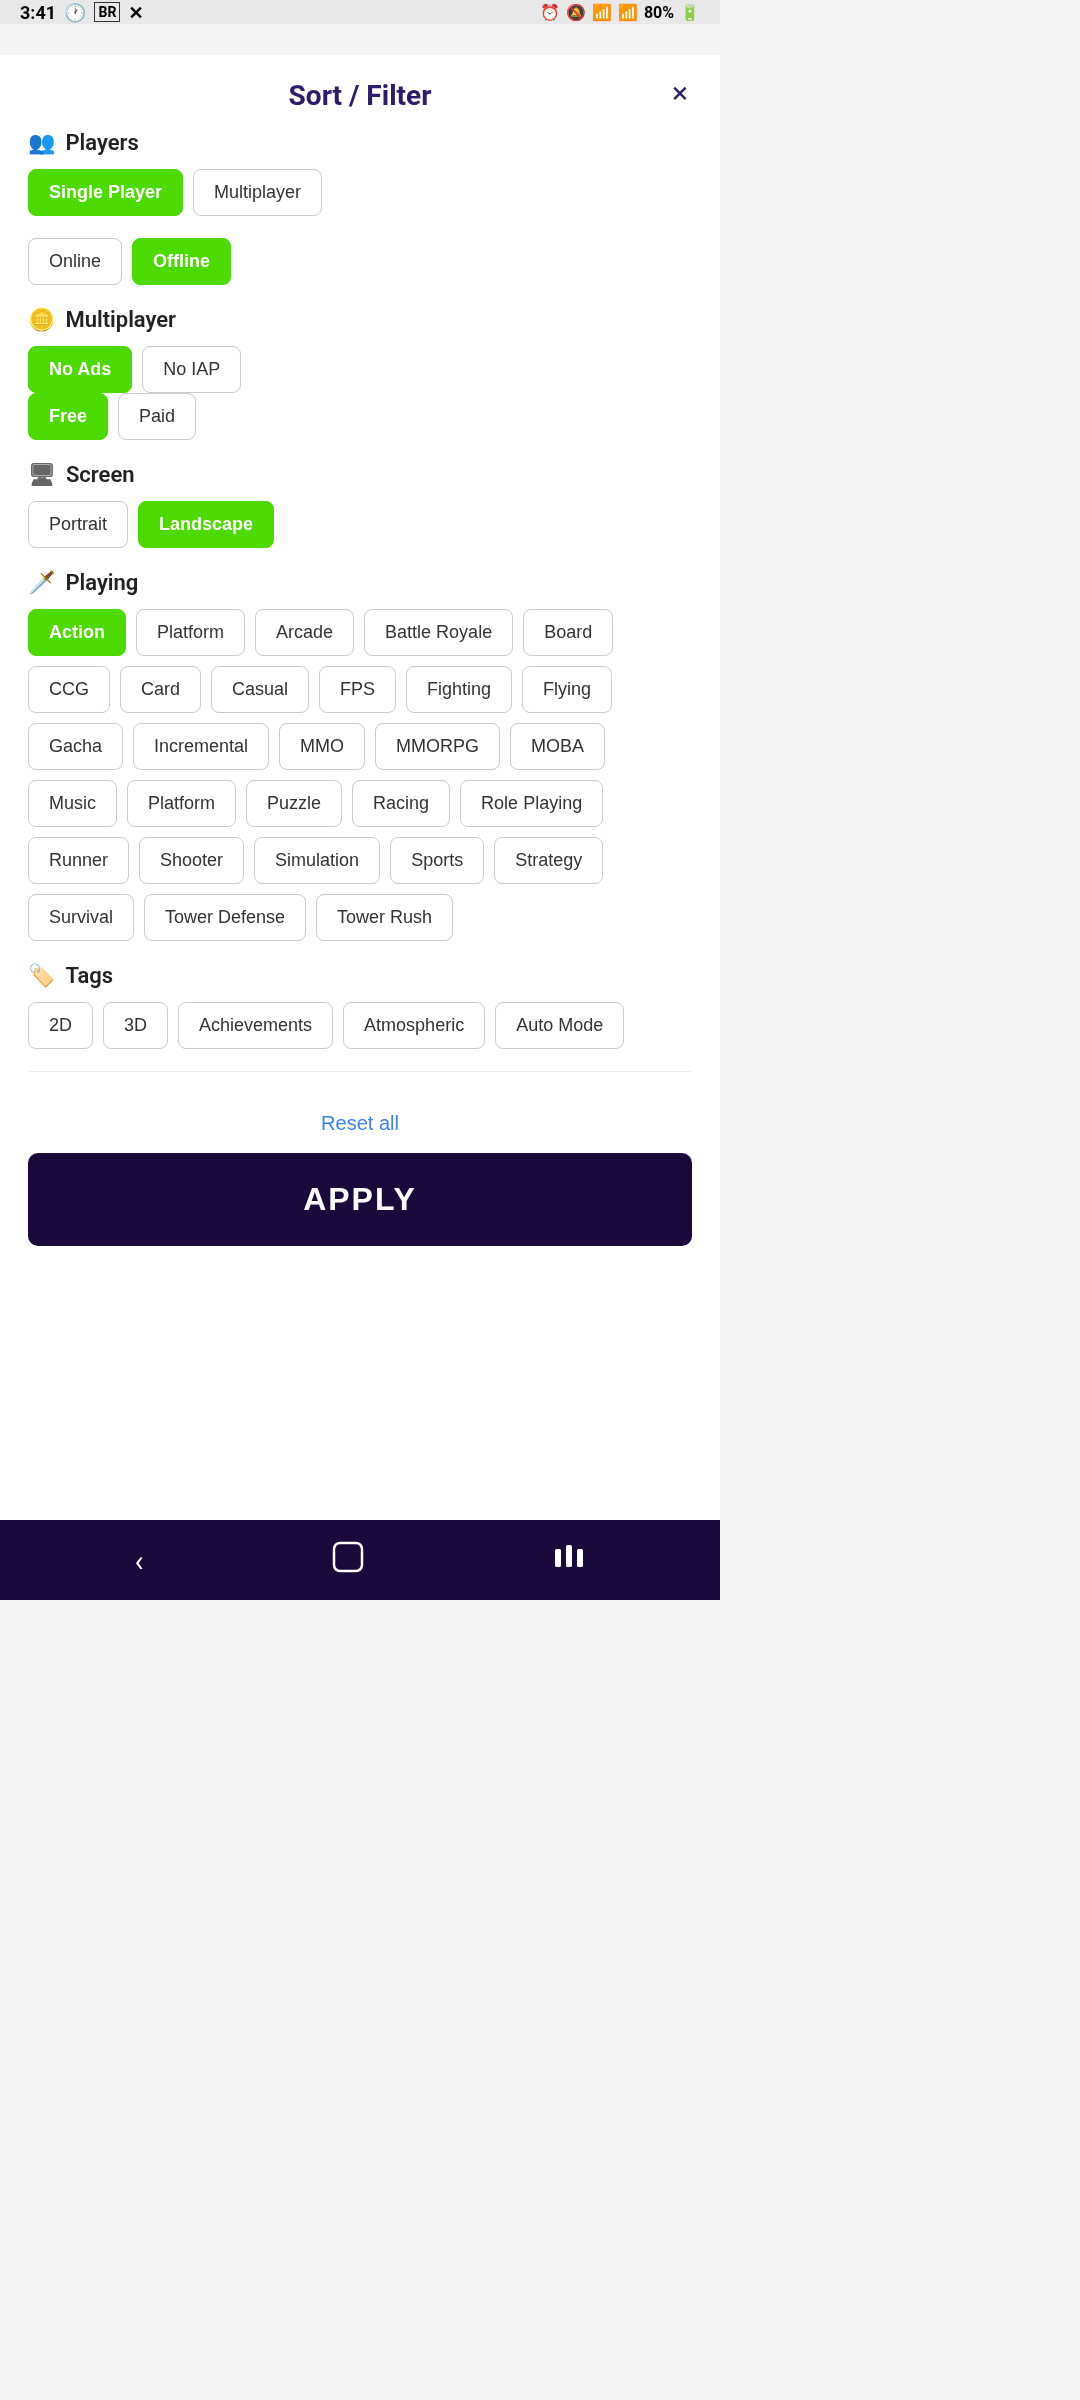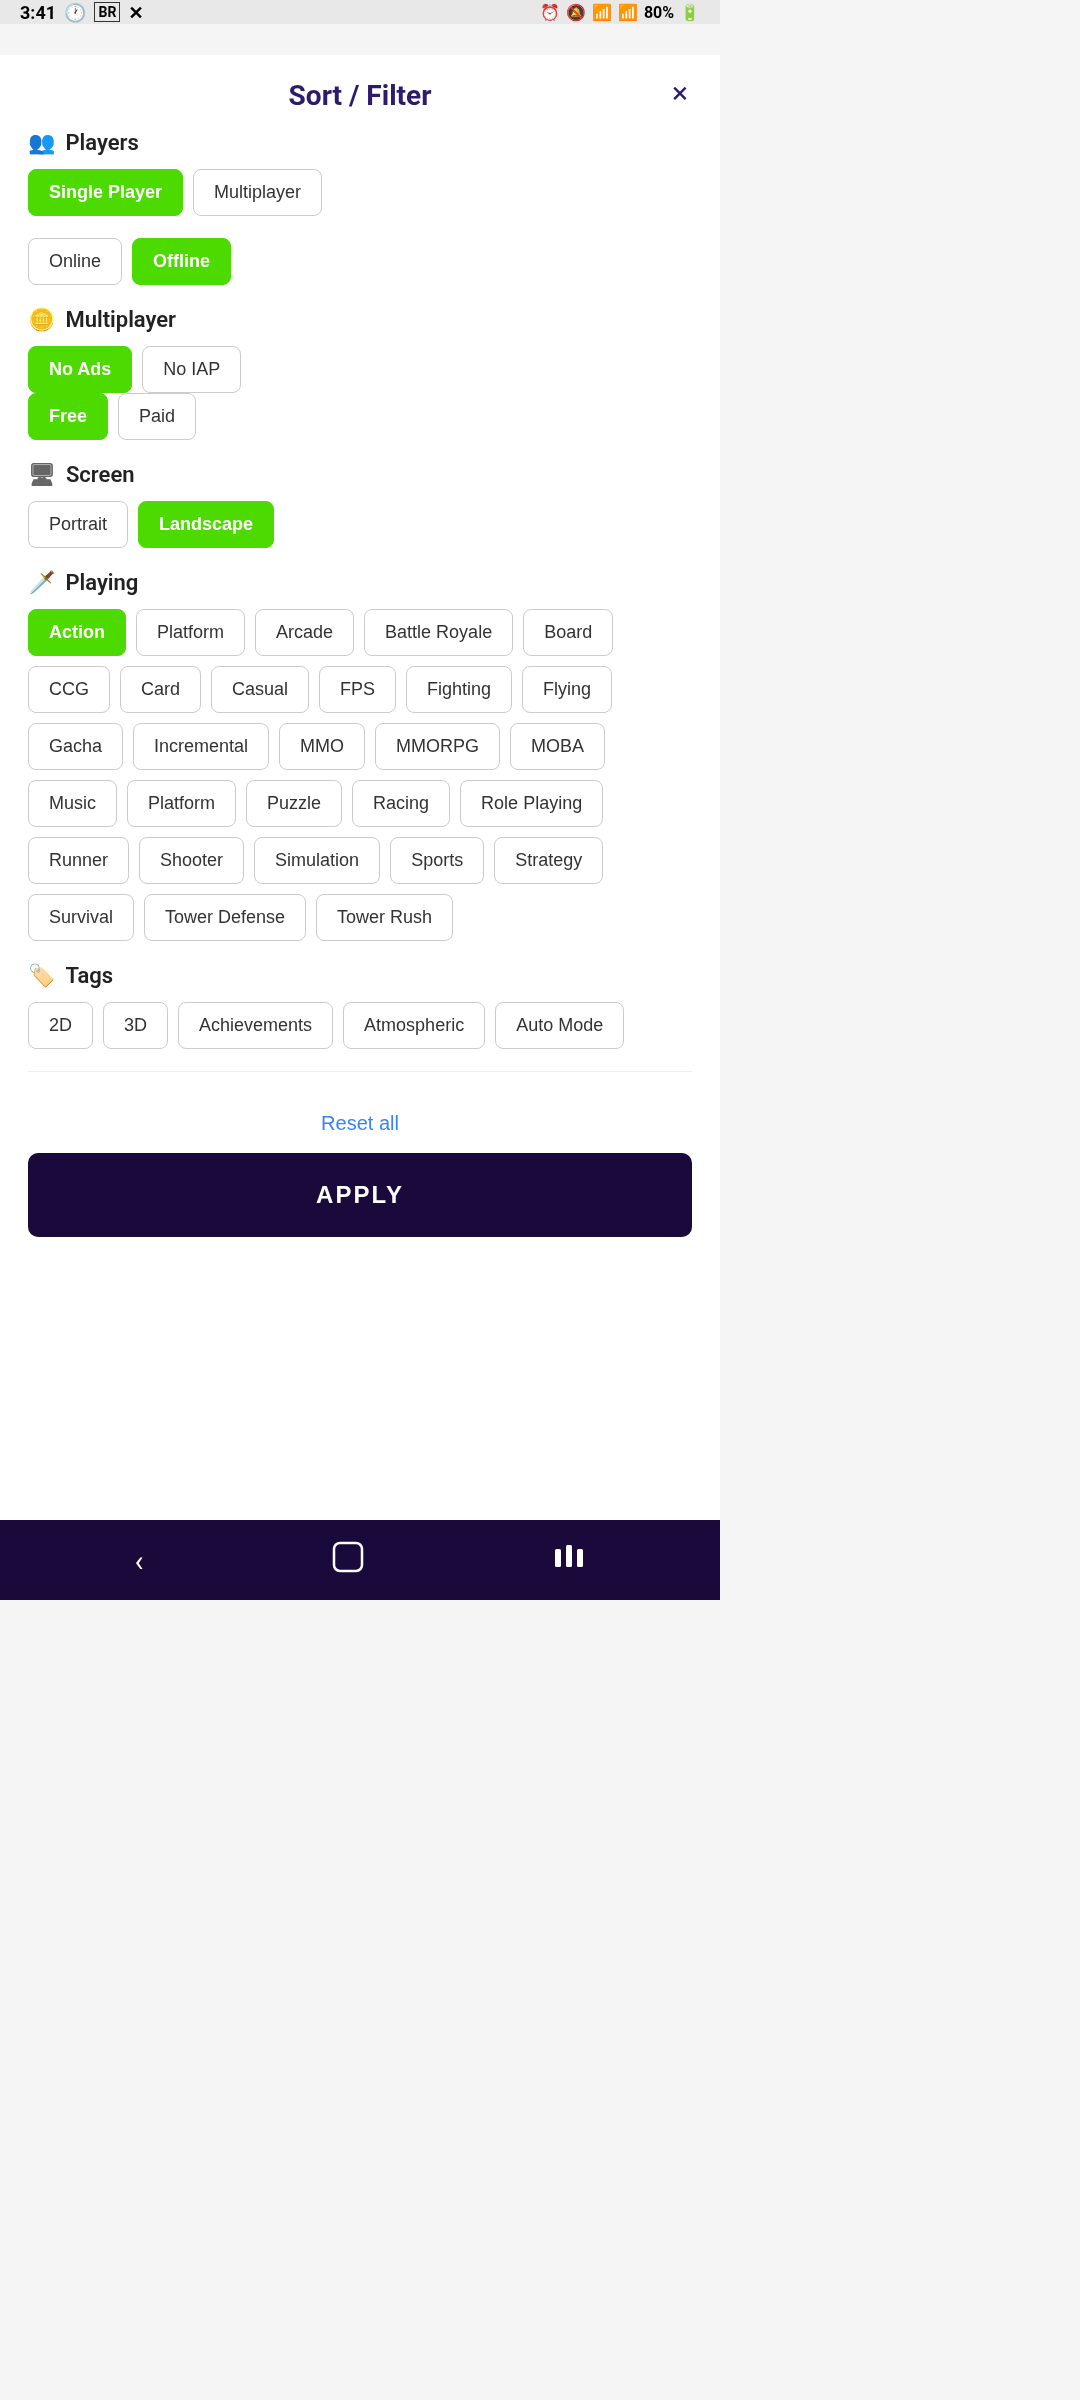--- a/index.html
+++ b/index.html
@@ -122,21 +122,21 @@
       background: none;
       border: none;
       width: 100%;
     }
 
     
     .apply-btn {
       width: 100%;
       background: #1a0a3c;
       color: #fff;
-      font-size: 24px;
+      font-size: 32px;
       font-weight: 700;
       letter-spacing: 2px;
       border: none;
       border-radius: 10px;
       padding: 28px 0;
       margin: 8px 0 18px 0;
       cursor: pointer;
     }
 
     

